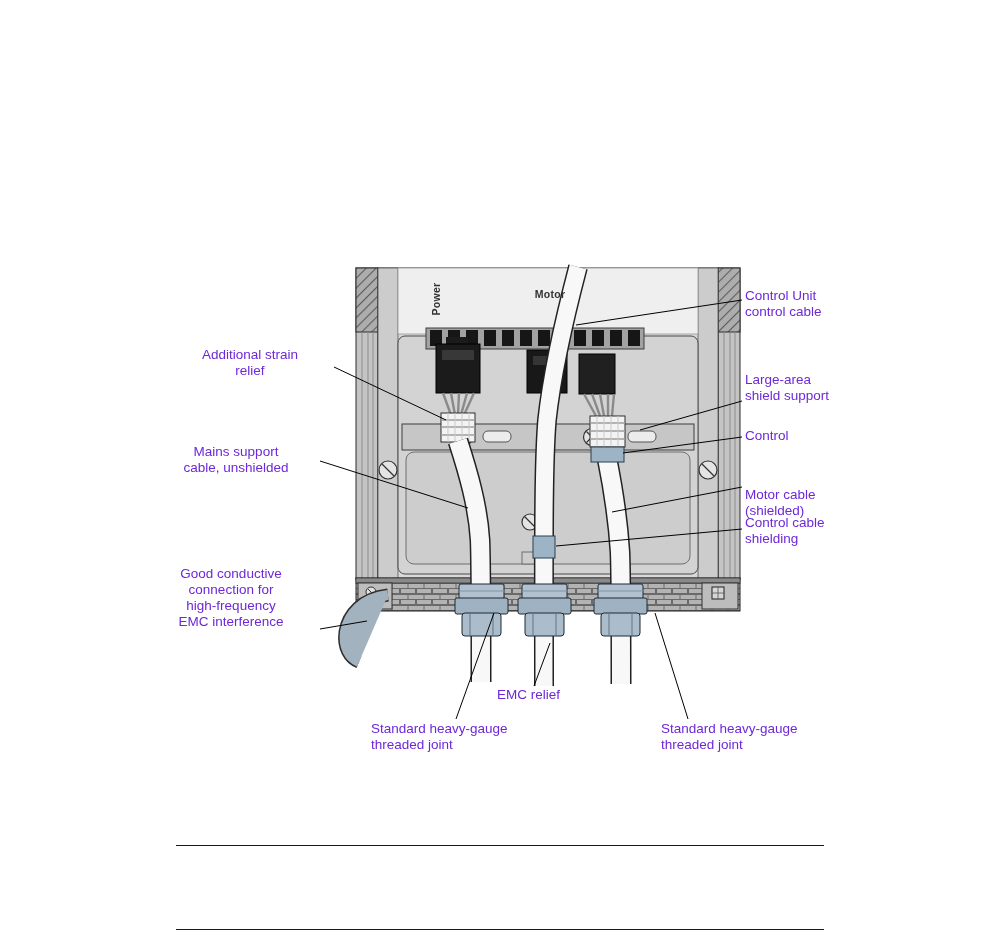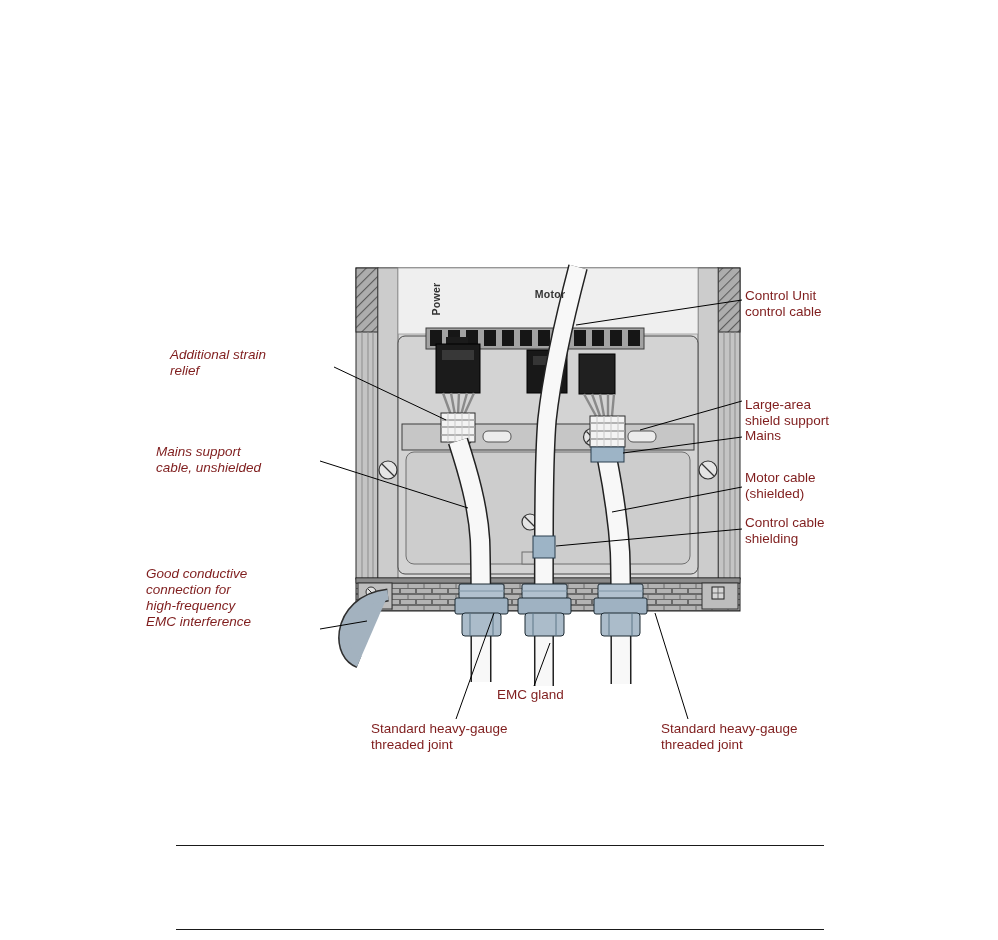--- a/index.html
+++ b/index.html
@@ -3,24 +3,24 @@
 <meta charset="utf-8">
 <style>
   * { margin:0; padding:0; box-sizing:border-box; }
   html,body { width:998px; height:940px; background:#ffffff; overflow:hidden; }
   body { position:relative; font-family:"Liberation Sans", sans-serif; }
   .diagram-svg { position:absolute; left:0; top:0; }
   .label {
     position:absolute;
     font-size:13.5px;
     line-height:16px;
-    color:#7f1d1d;
+    color:#6d28d9;
     white-space:pre-line;
   }
-  .t-right { text-align:left;font-style:italic; }
+  .t-right { text-align:center; }
   .device-label {
     position:absolute;
     font-size:10.5px;
     font-weight:bold;
     color:#333;
     text-align:center;
     letter-spacing:0.3px;
   }
   .vertical { transform:rotate(-90deg); }
   .rule {
@@ -188,33 +188,33 @@
   </g>
 </svg>
 
 <div class="device-label vertical" style="left:404px;top:293px;width:64px">Power</div>
 <div class="device-label" style="left:518px;top:288px;width:64px">Motor</div>
 
 <div class="label" style="left:745px;top:288px">Control Unit
 control cable</div>
 <div class="label t-right" style="left:170px;top:347px;width:160px">Additional strain
 relief</div>
-<div class="label" style="left:745px;top:397px">Large-area
+<div class="label" style="left:745px;top:372px">Large-area
 shield support</div>
-<div class="label" style="left:745px;top:428px">Mains</div>
+<div class="label" style="left:745px;top:428px">Control</div>
 <div class="label t-right" style="left:156px;top:444px;width:160px">Mains support
 cable, unshielded</div>
-<div class="label" style="left:745px;top:470px">Motor cable
+<div class="label" style="left:745px;top:487px">Motor cable
 (shielded)</div>
 <div class="label" style="left:745px;top:515px">Control cable
 shielding</div>
 <div class="label t-right" style="left:146px;top:566px;width:170px">Good conductive
 connection for
 high-frequency
 EMC interference</div>
-<div class="label" style="left:497px;top:687px">EMC gland</div>
+<div class="label" style="left:497px;top:687px">EMC relief</div>
 <div class="label" style="left:371px;top:721px">Standard heavy-gauge
 threaded joint</div>
 <div class="label" style="left:661px;top:721px">Standard heavy-gauge
 threaded joint</div>
 
 <div class="rule" style="top:845px"></div>
 <div class="rule" style="top:929px"></div>
 
 </body></html>

